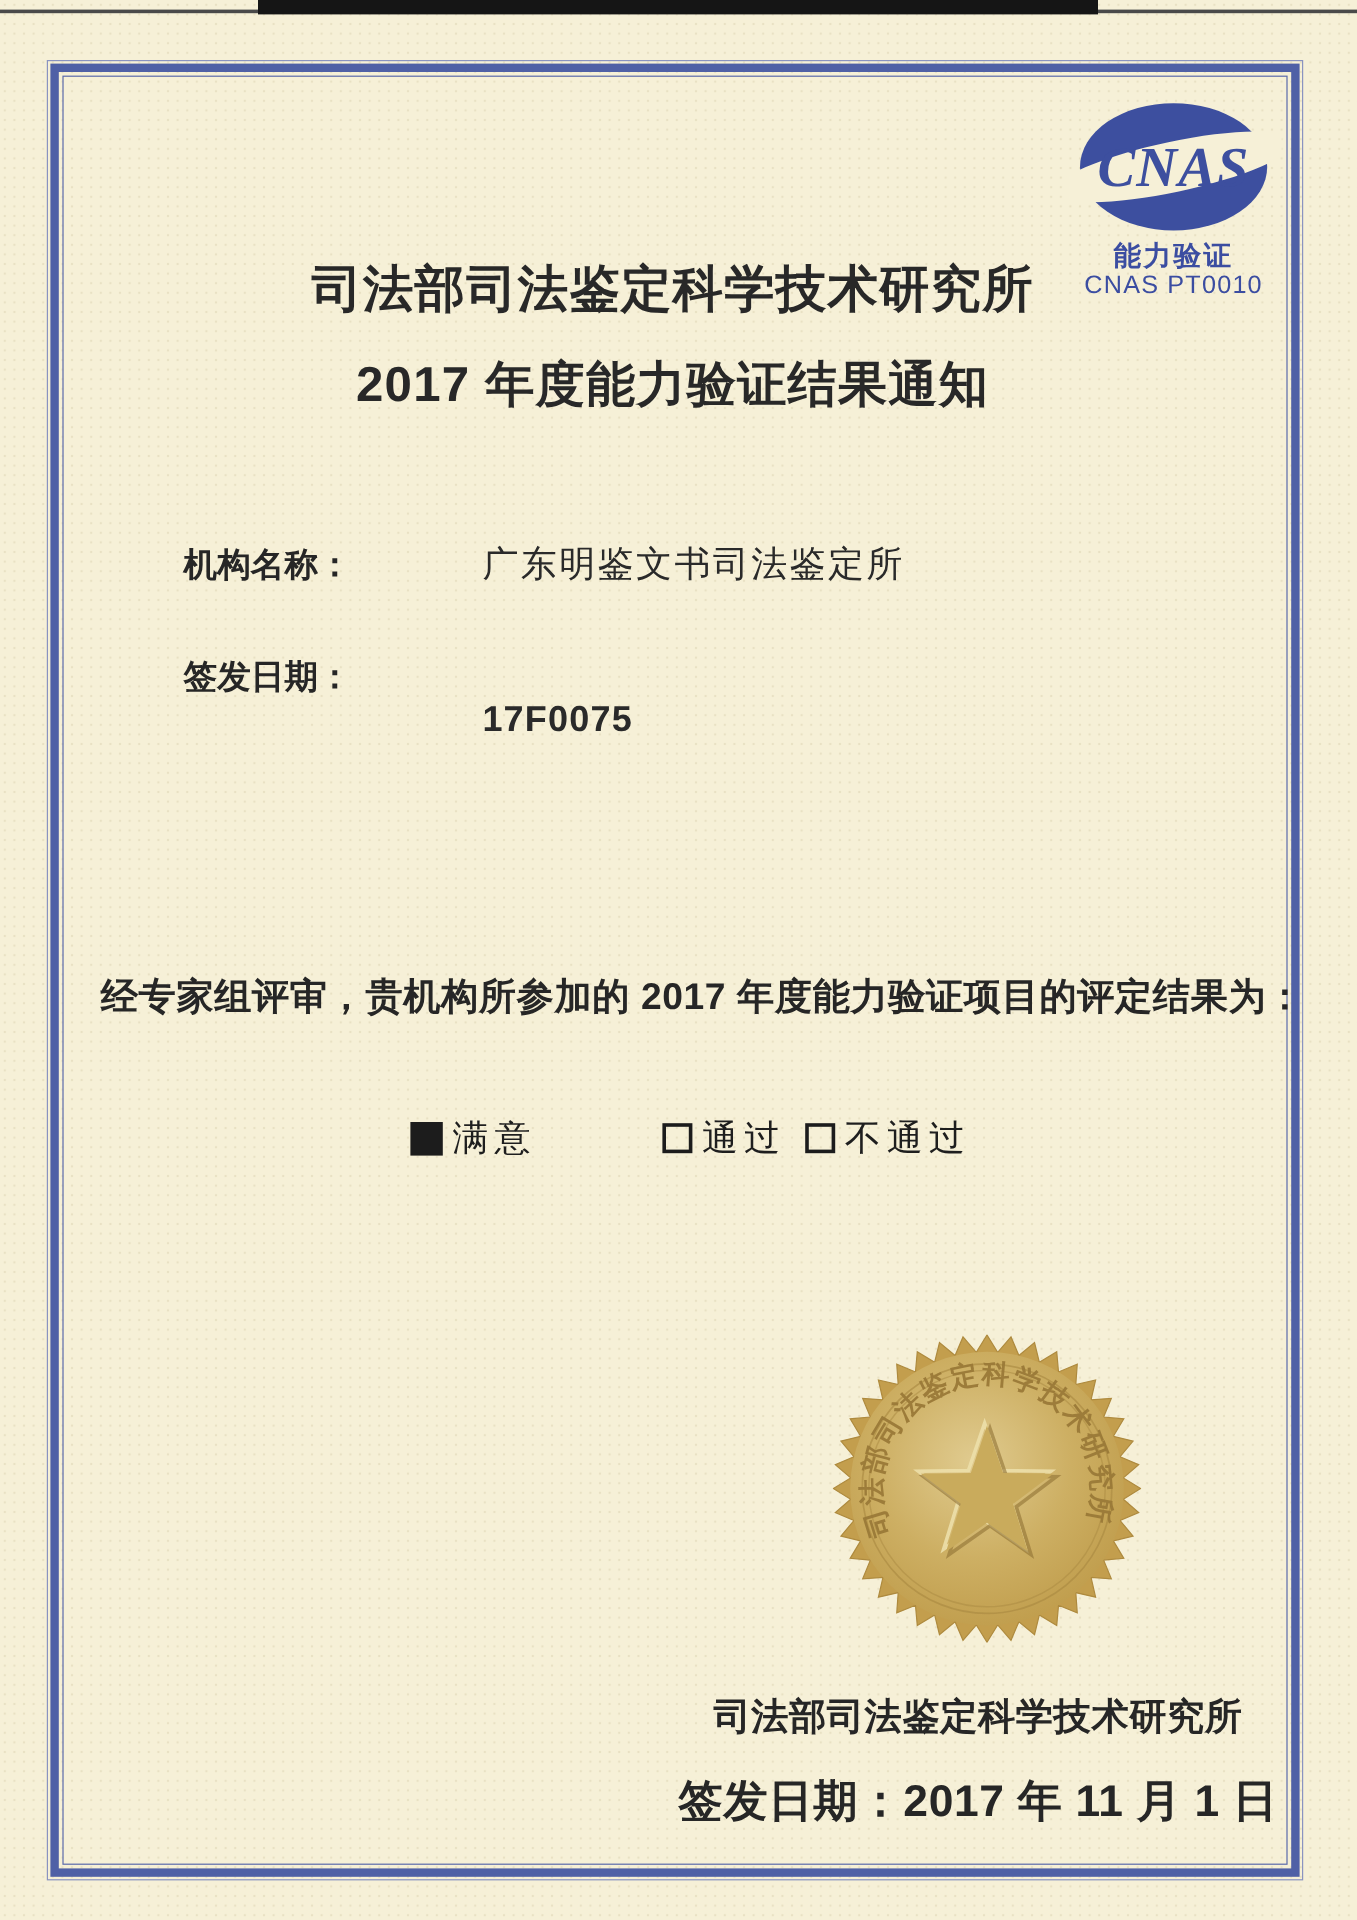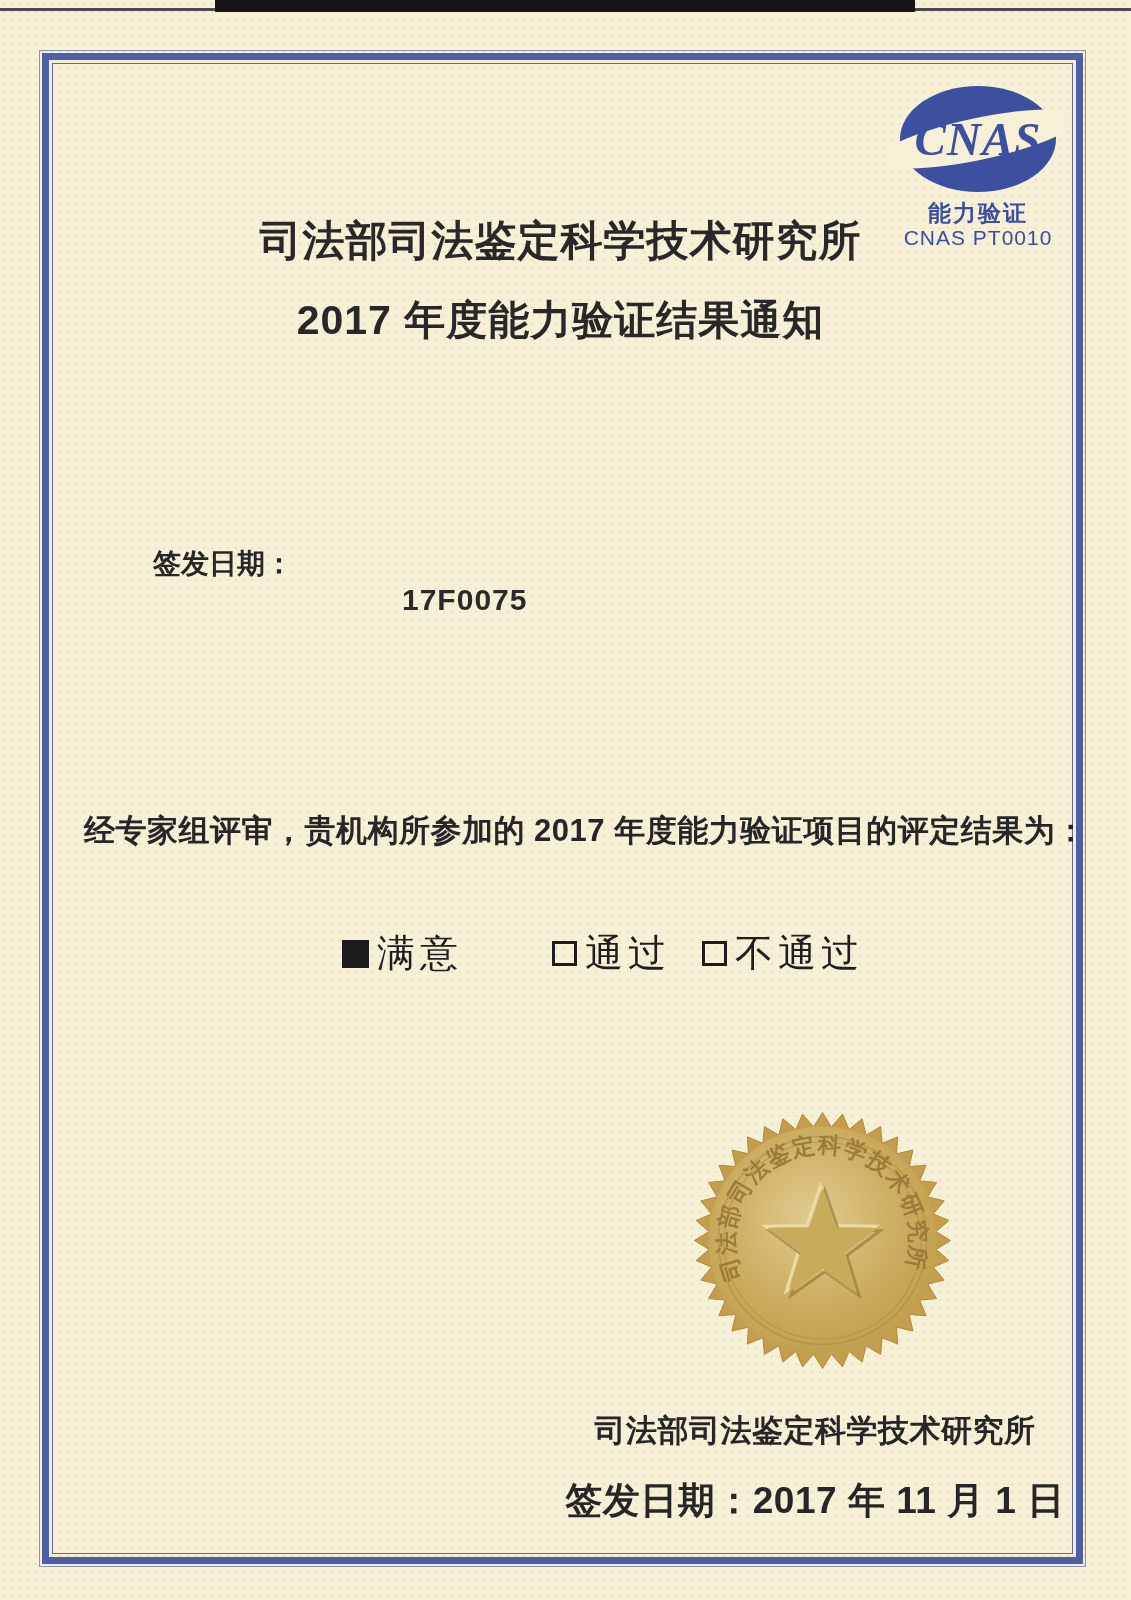--- a/index.html
+++ b/index.html
@@ -38,24 +38,24 @@
   .field-value{position:absolute;left:249px;top:0;font-size:30px;
     font-family:"DejaVu Serif", serif;letter-spacing:2px;color:#2a2a2a;white-space:nowrap;}
   .field.code .field-value{font-family:"Liberation Sans", sans-serif;font-weight:bold;letter-spacing:1px;margin-top:40px;}
   .field-value2{font-family:"Liberation Sans", sans-serif;font-weight:bold;font-size:29px;letter-spacing:0.5px;}
   .f-row1{top:450px;} .f-row2{top:543px;} .f-row3{top:636px;}
   
   .statement{position:absolute;left:84px;top:810px;font-size:31px;font-weight:bold;
     white-space:nowrap;color:#262626;letter-spacing:0.5px;}
   
   .option{position:absolute;display:flex;align-items:center;gap:8px;top:928px;}
-  .opt-1{left:342px;} .opt-2{left:508px;padding-left:44px;} .opt-3{left:702px;}
+  .opt-1{left:342px;} .opt-2{left:508px;padding-left:44px;} .opt-3{left:671px;}
   .box{width:25px;height:25px;border:3px solid #1c1c1c;box-sizing:border-box;background:transparent;}
   .box.filled{width:27px;height:28px;border:none;background:#1c1c1c;}
-  .opt-label{font-size:38px;font-family:Liberation Serif, serif;letter-spacing:5px;color:#1e1e1e;}
+  .opt-label{font-size:30px;font-family:Liberation Serif, serif;letter-spacing:5px;color:#1e1e1e;}
   
   .seal{position:absolute;left:694px;top:1112px;width:257px;height:257px;}
   
   .signature{position:absolute;left:555px;top:1410px;width:520px;text-align:center;}
   .sig-org{font-size:31px;font-weight:bold;letter-spacing:0.5px;color:#262626;}
   .sig-date{font-size:37px;font-weight:bold;margin-top:24px;letter-spacing:0.5px;color:#262626;}
 </style>
 </head>
 <body>
 
@@ -76,20 +76,24 @@
       <ellipse cx="90" cy="57" rx="102" ry="21" fill="#f6f0d7"></ellipse>
     </g>
     <text x="90" y="73" font-size="47" font-style="italic" font-weight="bold" font-family="Liberation Serif, serif" fill="#3d4f9f" text-anchor="middle" letter-spacing="1">CNAS</text>
   </svg>
   <div class="logo-caption">能力验证</div>
   <div class="logo-code">CNAS PT0010</div>
 
   <div class="title1">司法部司法鉴定科学技术研究所</div>
   <div class="title2">2017 年度能力验证结果通知</div>
 
+  <div class="field f-row1">
+    <span class="field-label">机构名称：</span>
+    <span class="field-value"><span>广东明鉴文书司法鉴定所</span><span class="field-value2"></span></span>
+  </div>
   <div class="field f-row2 code">
     <span class="field-label">签发日期：</span>
     <span class="field-value"><span>17F0075</span><span class="field-value2"></span></span>
   </div>
   <div class="field f-row3">
   </div>
 
   <div class="statement">经专家组评审，贵机构所参加的 2017 年度能力验证项目的评定结果为：</div>
 
   <div class="option opt-1">

